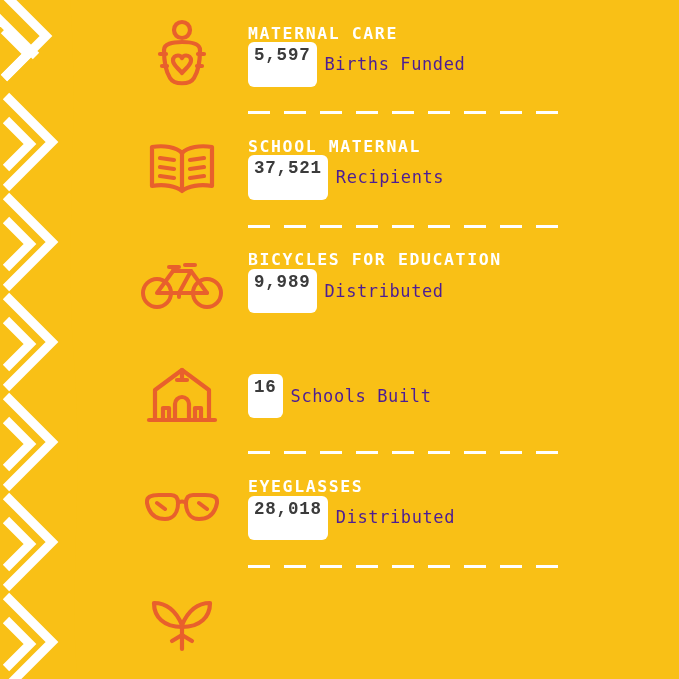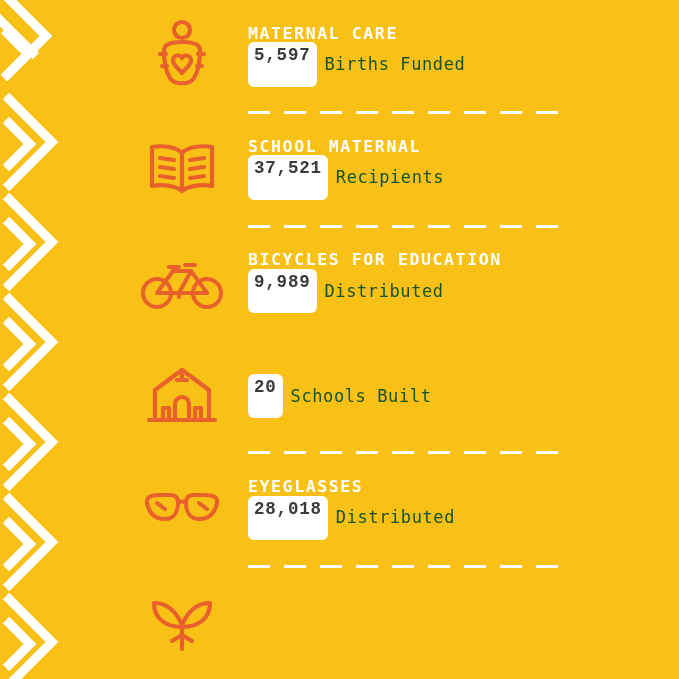--- a/index.html
+++ b/index.html
@@ -90,21 +90,21 @@
     color: #3b3b3b;
     font-size: 17.5px;
     font-weight: bold;
     letter-spacing: 0.8px;
     line-height: 1;
     padding: 5px 6px 22px 6px;
     border-radius: 6px;
     font-family: Liberation Mono, monospace;
   }
   .stat-unit {
-    color: #14532d;
+    color: #4c1d95;
     font-size: 17px;
     letter-spacing: 0.6px;
     line-height: 1;
     text-align: center;
   }
 
   
   .divider {
     height: 3px;
     margin-left: 114px;
@@ -241,21 +241,21 @@
             <path d="M36 16 L46 16"></path>
             <path d="M34 56 L34 40 C34 36 37.5 33 41 33 C44.5 33 48 36 48 40 L48 56"></path>
             <path d="M22 56 L22 44 L28 44 L28 56"></path>
             <path d="M54 56 L54 44 L60 44 L60 56"></path>
             <path d="M8 56 L74 56"></path>
           </g>
         </svg>
       </div>
       <div class="text-cell">
         <div class="stat-line">
-          <span class="stat-number">20</span>
+          <span class="stat-number">16</span>
           <span class="stat-unit">Schools Built</span>
         </div>
       </div>
     </div>
 
     <div class="divider"></div>
 
     <div class="impact-row">
       <div class="icon-cell">
         <svg width="86" height="46" viewBox="0 0 86 46" fill="none" xmlns="http://www.w3.org/2000/svg">

